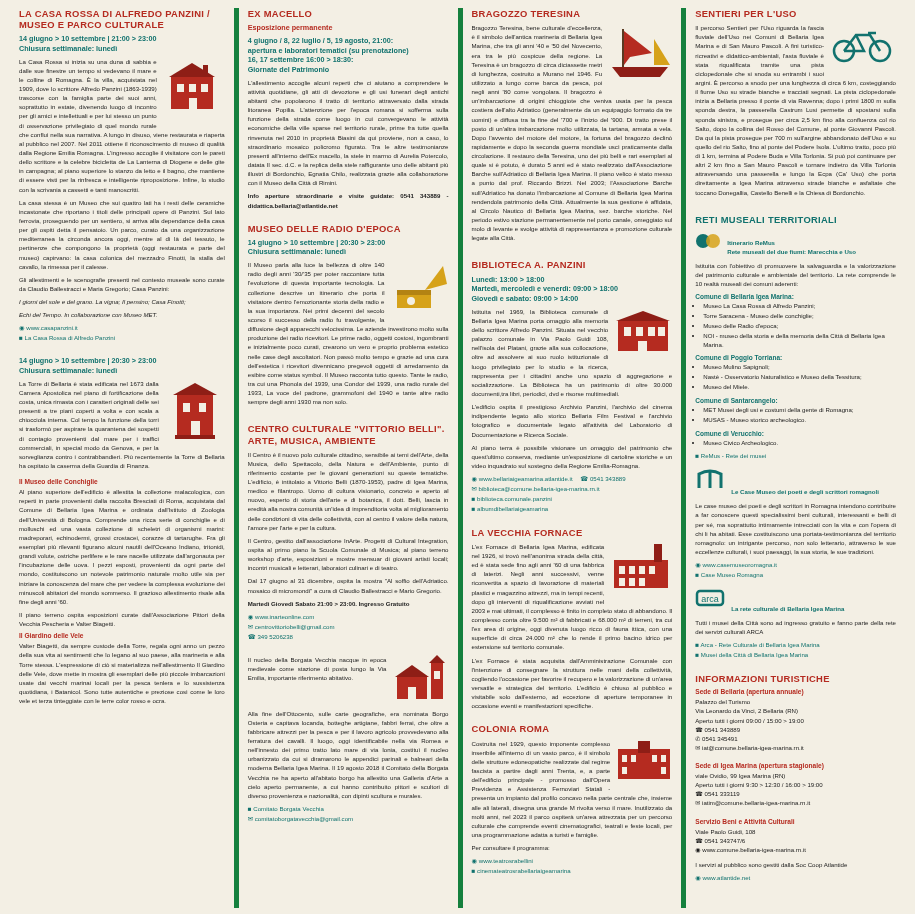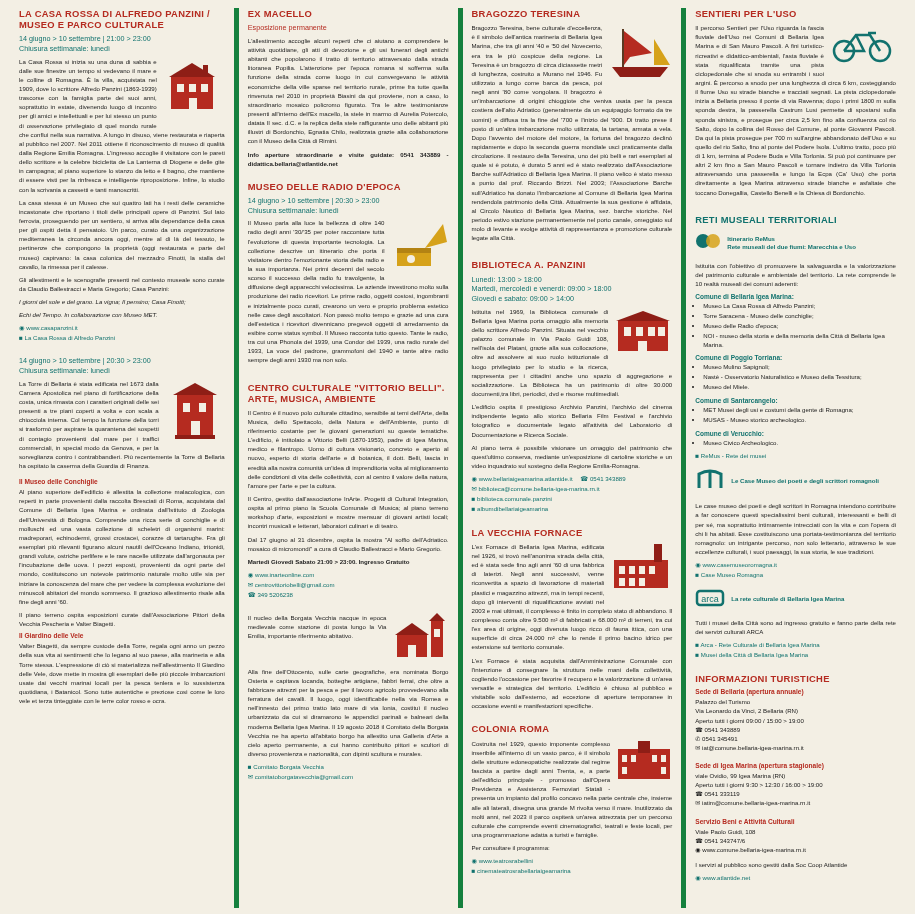--- a/index.html
+++ b/index.html
@@ -32,21 +32,21 @@
     letter-spacing:.3px;
     margin:0 0 4px 0;
     line-height:1.18;
     text-transform:uppercase;
   }
   .t-red{color:#b52b20;}
   .t-teal{color:#11726e;}
   .dates{
     font-size:7.2px;
     color:#11726e;
-    font-weight:normal;
+    font-weight:bold;
     line-height:1.35;
     margin-bottom:3px;
   }
   .dates.red{color:#b52b20;}
   p.body{
     font-size:6.1px;
     line-height:1.5;
     text-align:justify;
     margin:0 0 4px 0;
     color:#222;
@@ -77,21 +77,21 @@
     font-weight:bold;
     color:#11726e;
     margin:5px 0 1px 0;
   }
   .illus{float:right;margin:0 0 4px 6px;}
   .clear{clear:both;}
   .italic{font-style:italic;}
   .bold{font-weight:bold;}
   .infobox .row{font-size:6.1px;line-height:1.5;}
   .spacer6{height:6px;}
-  .logo-row{display:flex;align-items:center;gap:6px;margin:5px 0;}
+  .logo-row{display:flex;align-items:flex-end;gap:6px;margin:5px 0;}
   .logo-txt{font-size:6.1px;line-height:1.35;color:#11726e;font-weight:bold;}
 </style>
 </head>
 <body>
 
 <div class="page">
 
   <div class="col">
 
     <div class="block">
@@ -154,20 +154,24 @@
       <p class="body">Valter Biagetti, da sempre custode della Torre, regala ogni anno un pezzo della sua vita ai sentimenti che lo legano al suo paese, alla marineria e alla Torre stessa. L'espressione di ciò si materializza nell'allestimento Il Giardino delle Vele, dove mette in mostra gli esemplari delle più piccole imbarcazioni usate dai vecchi marinai locali per la pesca tenlera e lo sussistenza quotidiana, i Batanicol. Sono tutte autentiche e preziose così come le loro vele et terza tinteggiate con le terre color rosso e ocra.</p>
     </div>
 
   </div>
 
   <div class="col">
 
     <div class="block">
       <h2 class="title t-red">EX MACELLO</h2>
       <div class="dates red">Esposizione permanente</div>
+      <div class="dates" style="white-space:pre-line">4 giugno / 8, 22 luglio / 5, 19 agosto, 21:00:
+apertura e laboratori tematici (su prenotazione)
+16, 17 settembre 16:00 &gt; 18:30:
+Giornate del Patrimonio</div>
       <p class="body">L'allestimento accoglie alcuni reperti che ci aiutano a comprendere le attività quotidiane, gli atti di devozione e gli usi funerari degli antichi abitanti che popolarono il tratto di territorio attraversato dalla strada litoranea Popilia. L'attenzione per l'epoca romana si sofferma sulla funzione della strada come luogo in cui convergevano le attività economiche della ville sparse nel territorio rurale, prime fra tutte quella rinvenuta nel 2010 in proprietà Biasini da qui proviene, non a caso, lo straordinario mosaico policromo figurato. Tra le altre testimonianze presenti all'interno dell'Ex macello, la stele in marmo di Aurelia Potercolo, datata II sec. d.C. e la replica della stele raffigurante uno delle abitanti più illustri di Bordonchio, Egnatia Chilo, realizzata grazie alla collaborazione con il Museo della Città di Rimini.</p>
       <p class="body bold">Info aperture straordinarie e visite guidate: 0541 343889 - didattica.bellaria@atlantide.net</p>
     </div>
 
     <div class="block">
       <h2 class="title t-red">MUSEO DELLE RADIO D'EPOCA</h2>
       <div class="dates" style="white-space:pre-line">14 giugno &gt; 10 settembre | 20:30 &gt; 23:00
 Chiusura settimanale: lunedì</div>
 
       <span class="illus">

